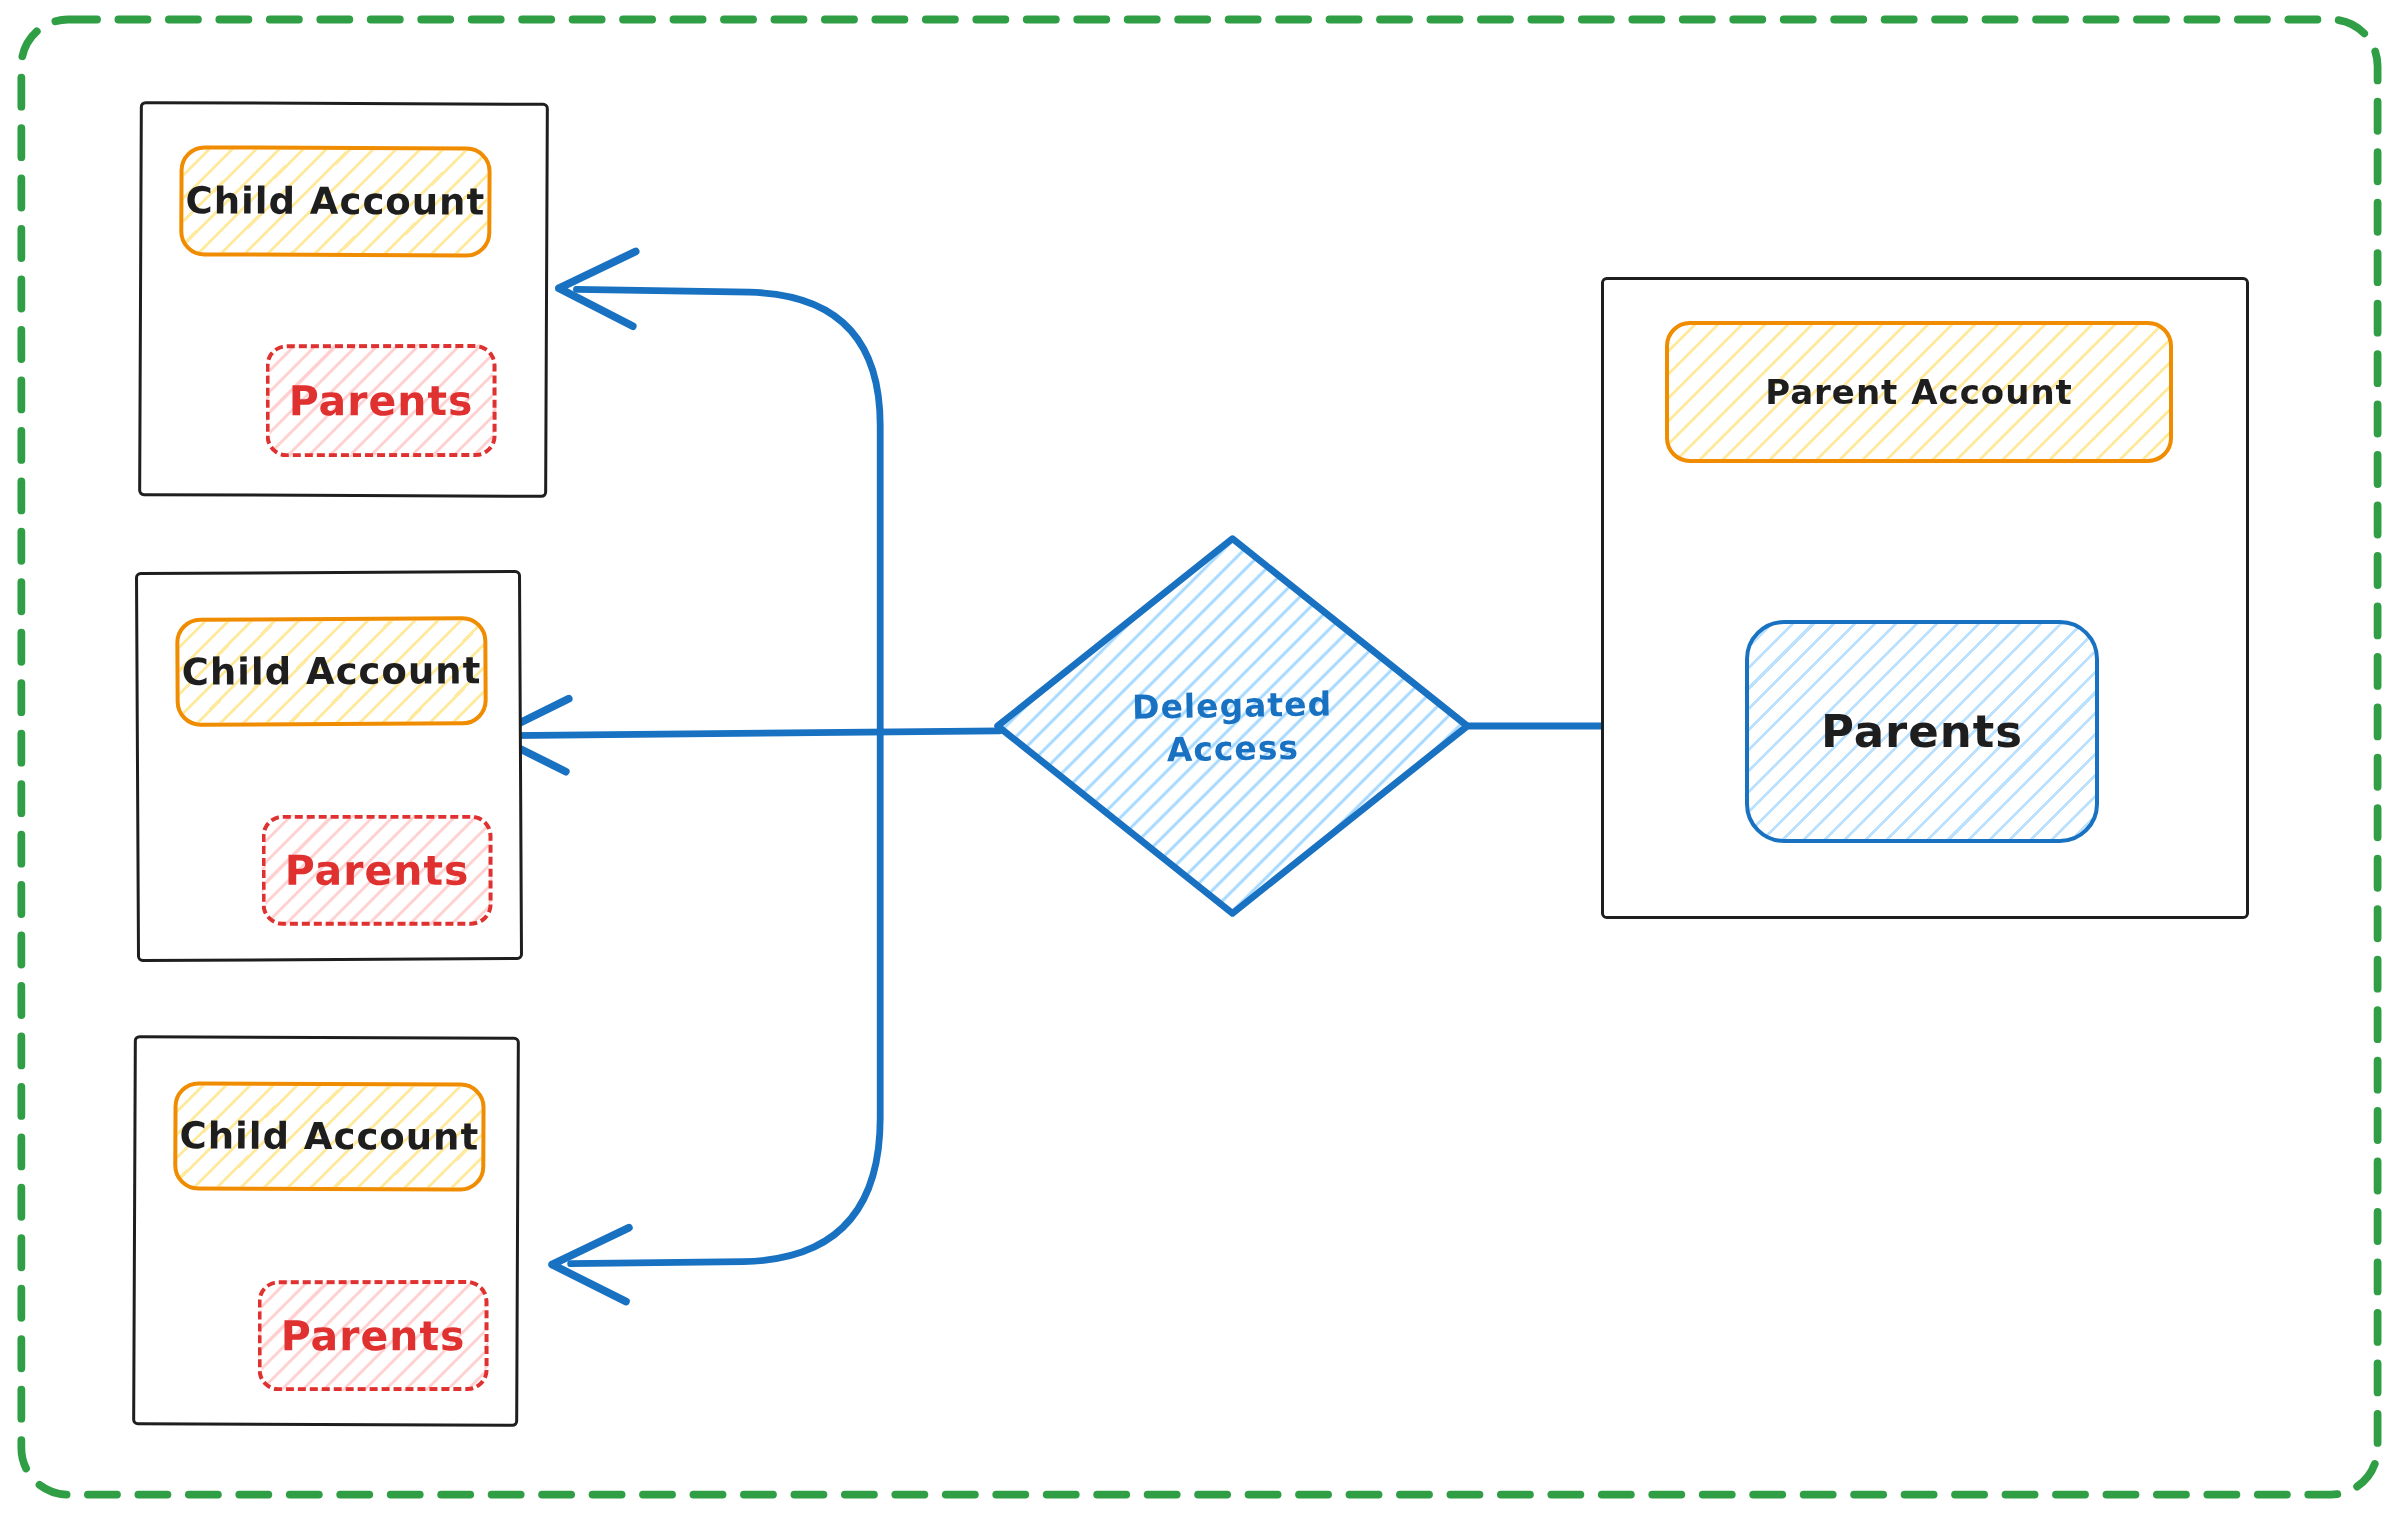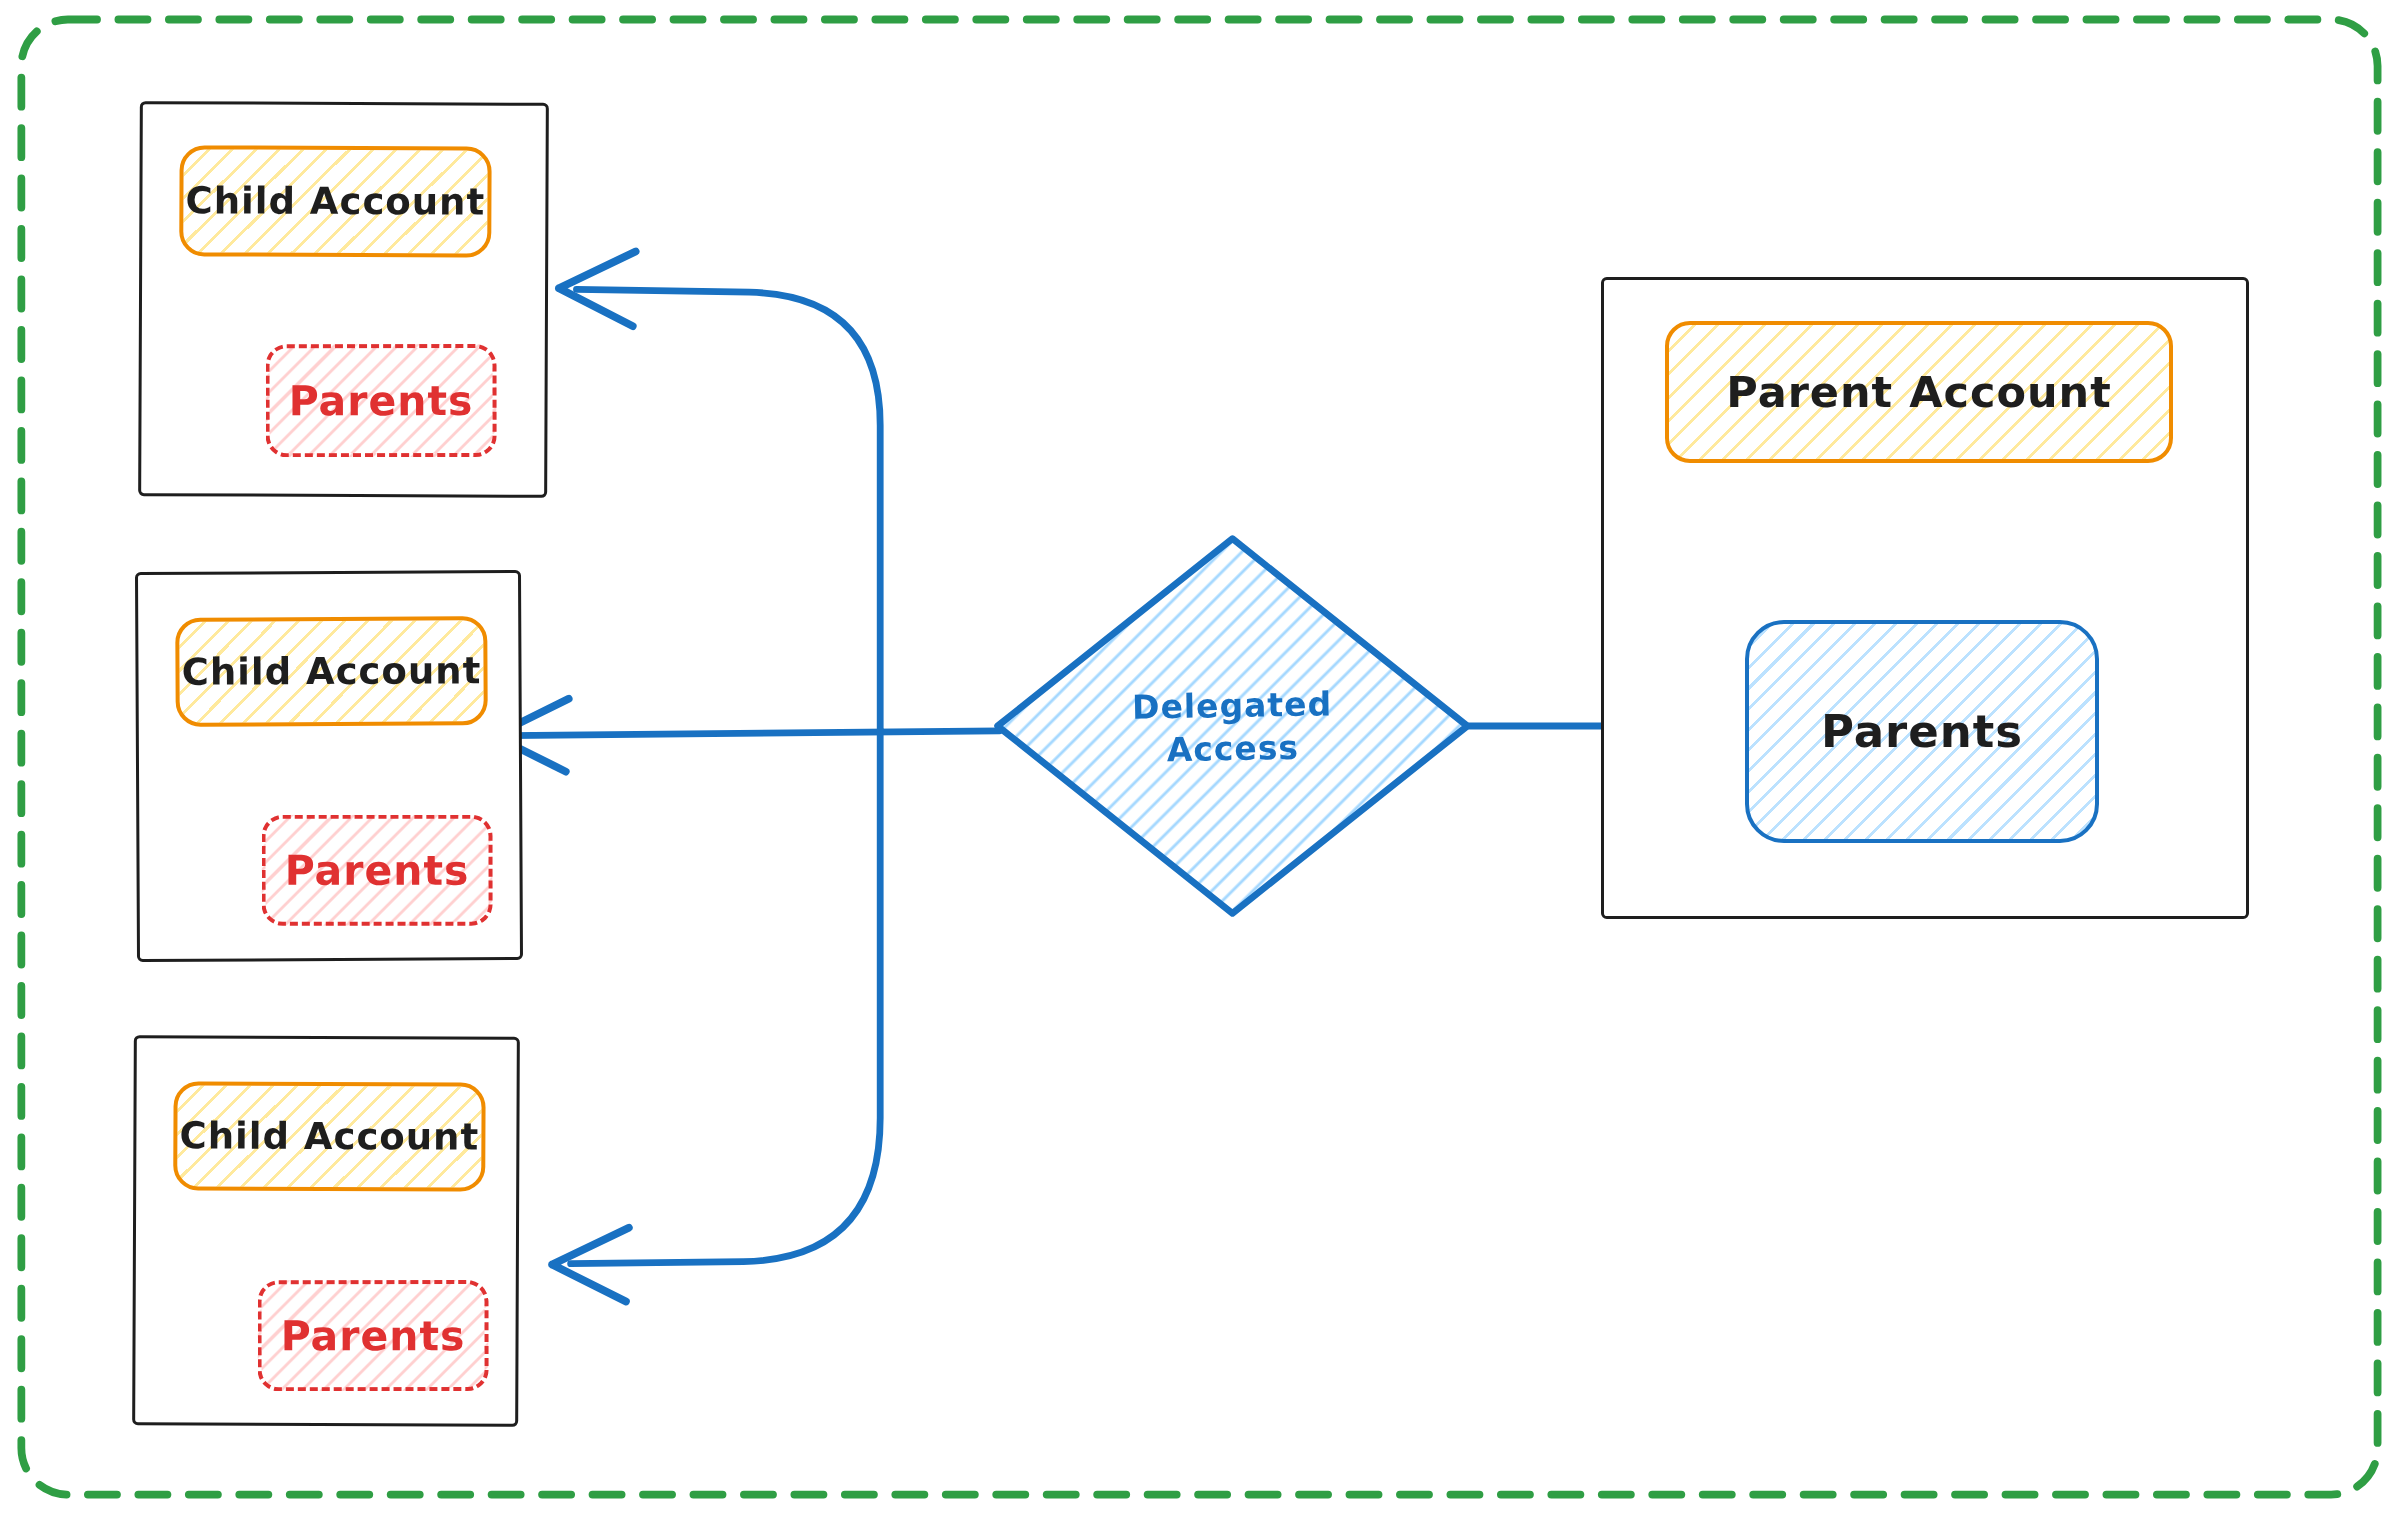--- a/index.html
+++ b/index.html
@@ -87,21 +87,21 @@
   <div class="node frame tilt-a" style="left:133px;top:1036px;width:386px;height:390px;">
     <div class="node account-pill" style="left:37px;top:43px;width:312px;height:109px;">
       <span>Child Account</span>
     </div>
     <div class="node parents-pill tilt-b" style="left:122px;top:241px;width:231px;height:111px;">
       <span>Parents</span>
     </div>
   </div>
 
   <div class="node frame" style="left:1601px;top:277px;width:648px;height:642px;">
-    <div class="node account-pill" style="left:61px;top:41px;width:508px;height:142px;font-size:43px;">
+    <div class="node account-pill" style="left:61px;top:41px;width:508px;height:142px;font-size:34px;">
       <span>Parent Account</span>
     </div>
     <div class="node manager-box" style="left:141px;top:340px;width:354px;height:223px;">
       <span>Parents</span>
     </div>
   </div>
 
   <div class="diamond-label">
     <span>Delegated</span>
     <span>Access</span>

